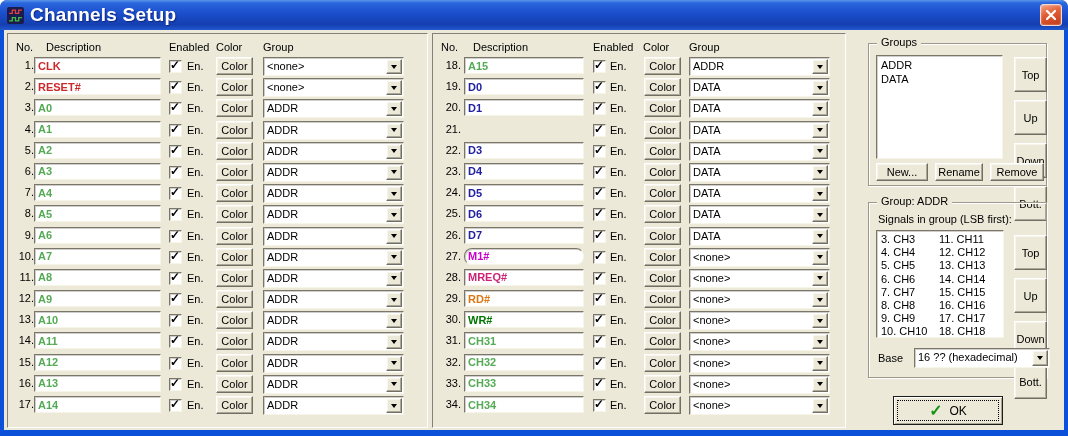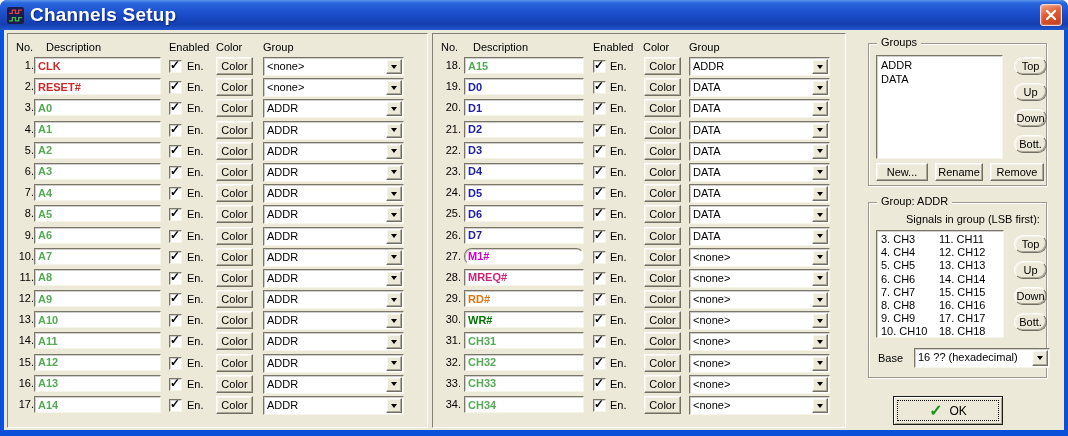--- a/index.html
+++ b/index.html
@@ -89,29 +89,29 @@
   .groups-box { left:864px; top:13px;  width:179px; height:143px; }
   .detail-box { left:864px; top:172px; width:179px; height:176px; }
 
   .listbox { position:absolute; overflow:hidden; }
   .groups-list { left:7px; top:11px; width:127px; height:104px; padding:2px 4px; }
   .list-item { line-height:14px; }
 
   .order-btns { position:absolute; left:145px; display:flex; flex-direction:column; gap:8px; }
   .groups-box .order-btns { top:13px; }
   .detail-box .order-btns { top:32px; }
-  .order-btn { width:33px; height:18px;border-radius:9px; }
+  .order-btn { width:33px; height:35px; }
 
   .action-btns { position:absolute; left:7px; top:119px; display:flex; gap:7px; }
   .action-btn { height:18px; }
   .action-btn:nth-child(1) { width:52px; }
   .action-btn:nth-child(2) { width:48px; }
   .action-btn:nth-child(3) { width:54px; }
 
-  .signals-label { position:absolute; left:9px; top:10px; white-space:nowrap;margin-left:28px; }
+  .signals-label { position:absolute; left:9px; top:10px; white-space:nowrap; }
   .signals-list  { left:7px; top:27px; width:128px; height:108px; }
   .sig-col { position:absolute; top:2px; }
   .sig-col1 { left:4px; }
   .sig-col2 { left:62px; }
   .sig-line { line-height:13.2px; white-space:nowrap; }
 
   .base-label { position:absolute; left:9px; top:149px; }
   .base-dd { position:absolute; left:45px; top:145px; width:136px; height:20px; }
 
   
@@ -481,21 +481,20 @@
     <div class="dropdown sunken group-dd">
       <span class="dd-text">DATA</span>
       <span class="dd-btn btn3">
                 <i class="tri"></i>
               </span>
     </div>
   </div>
 
   <div class="row">
     <span class="num">21.</span>
-    <input class="desc sunken" value="D2" style="color: rgb(32, 32, 160);">
     <span class="chk sunken">
       <span class="chk-mark">✓</span>
     </span>
     <span class="en-label">En.</span>
     <button class="btn3 color-btn">Color</button>
     <div class="dropdown sunken group-dd">
       <span class="dd-text">DATA</span>
       <span class="dd-btn btn3">
                 <i class="tri"></i>
               </span>

